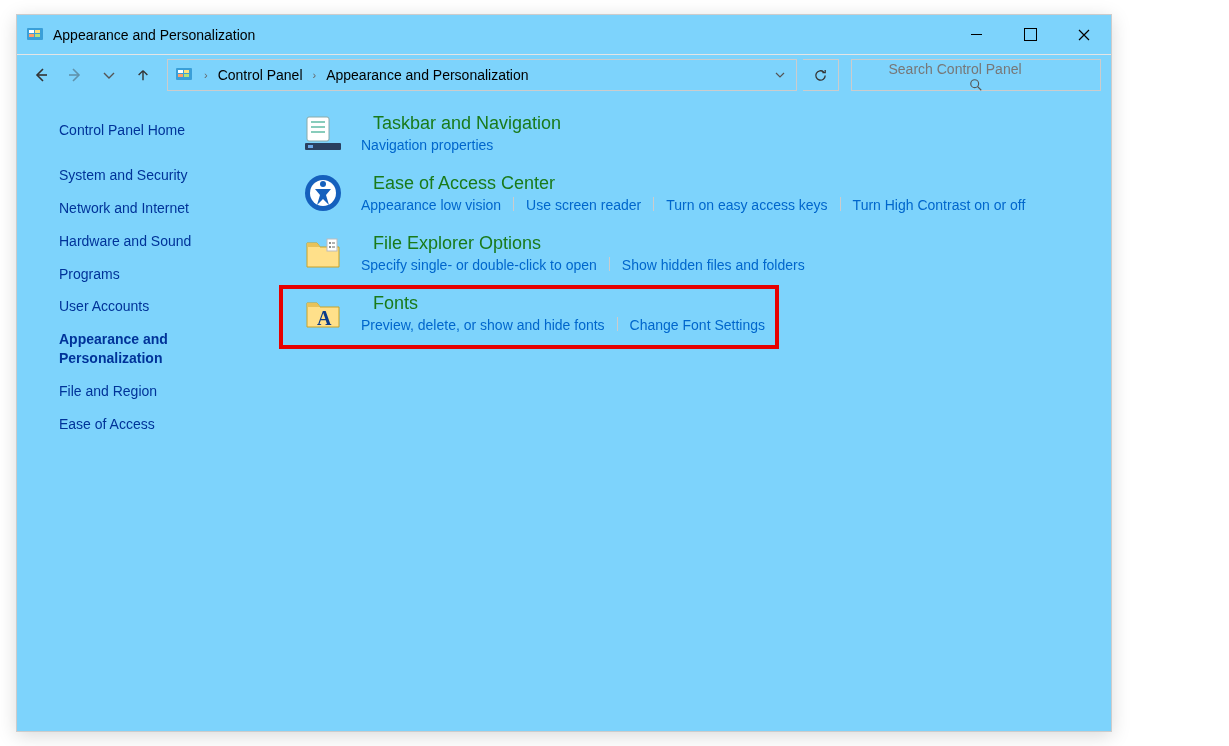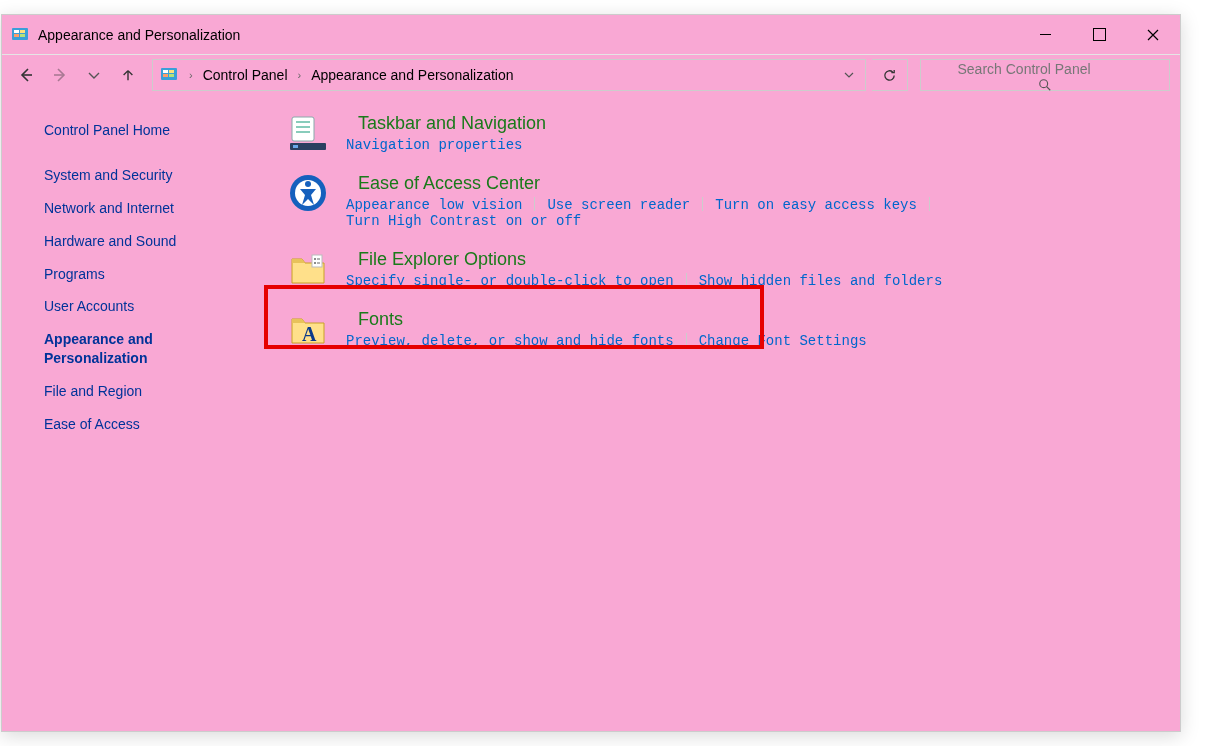--- a/index.html
+++ b/index.html
@@ -1,18 +1,18 @@
 <!DOCTYPE html>
 <html><head>
 <meta charset="utf-8">
 <style>
   * { box-sizing: border-box; }
   html, body { margin:0; padding:0; font-family:"Segoe UI", Tahoma, sans-serif; font-size:15px; color:#000; background:#fff;}
   body { width:1229px; height:746px; position:relative; overflow:hidden;}
-  .window { position:absolute; left:1px; top:14px; width:1180px; height:718px; border:1px solid #ccc; box-shadow:0 4px 18px rgba(0,0,0,0.15); background:#f9a8d4; display:flex; flex-direction:column;}
+  .window { position:absolute; left:16px; top:14px; width:1096px; height:718px; border:1px solid #ccc; box-shadow:0 4px 18px rgba(0,0,0,0.15); background:#7dd3fc; display:flex; flex-direction:column;}
   
   
   .titlebar {display:flex; align-items:center; height:40px; padding-left:8px; border-bottom:1px solid #e5e5e5;}
   .titlebar .appicon {width:20px; height:20px; margin-right:8px; display:flex; align-items:center; justify-content:center;}
   .titlebar .title {font-size:14px;}
   .win-controls {margin-left:auto; display:flex; height:100%;}
   .win-controls .ctrl {width:54px; display:flex; align-items:center; justify-content:center; cursor:pointer; font-size:14px;}
   .ctrl-min::before{content:"";display:block;width:11px;height:1px;background:#000;}
   .ctrl-max::before{content:"";display:block;width:11px;height:11px;border:1px solid #000;}
   .ctrl-close svg{width:12px;height:12px;}
@@ -43,21 +43,21 @@
   .sidebar{width:260px;padding:8px 14px 8px 42px;}
   .sidebar a{display:block;color:#003399;font-size:14px;margin-bottom:14px;cursor:pointer;line-height:1.35;}
   .sidebar a.current{font-weight:bold;}
   .sidebar a.home{margin-bottom:26px;}
   
   .main{flex:1;padding:0 10px 0 26px;}
   .category{display:flex;gap:18px;margin-bottom:20px;align-items:flex-start;}
   .caticon{width:40px;height:40px;flex:0 0 40px;display:flex;align-items:center;justify-content:center;}
   .caticon svg{width:40px;height:40px;}
   .catbody h2{margin:0 0 3px 12px;font-size:18px;color:#1a7a1a;font-weight:normal;cursor:pointer;}
-  .sublinks{display:flex;flex-wrap:wrap;gap:0;align-items:flex-start;font-family:Liberation Mono, monospace;}
+  .sublinks{display:flex;flex-wrap:wrap;gap:0;align-items:flex-start;}
   .sublinks a{color:#0066cc;font-size:14px;cursor:pointer;white-space:nowrap;}
   .sep{color:#bbb;margin:0 12px;border-left:1px solid #ccc;height:14px;display:inline-block;}
   
   .hl{border:4px solid #e60000; position:absolute;}
 </style>
 </head>
 <body>
 
 <div class="window">
 

